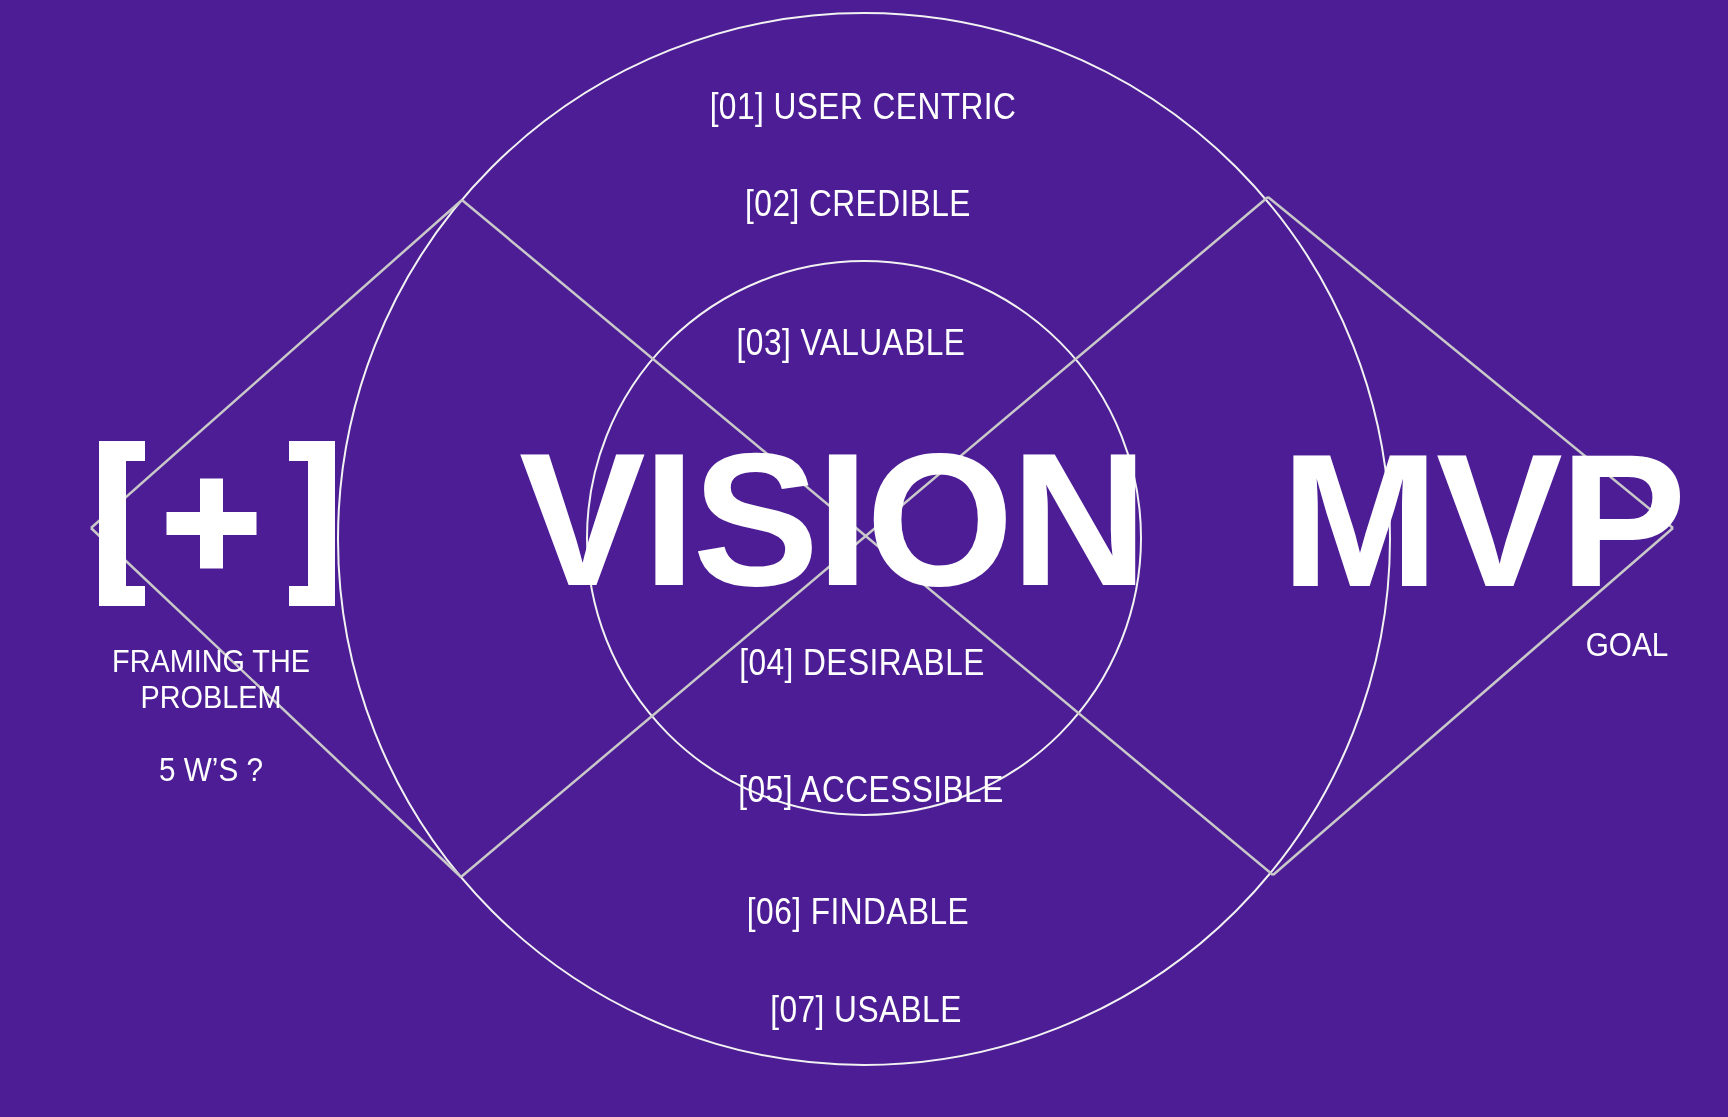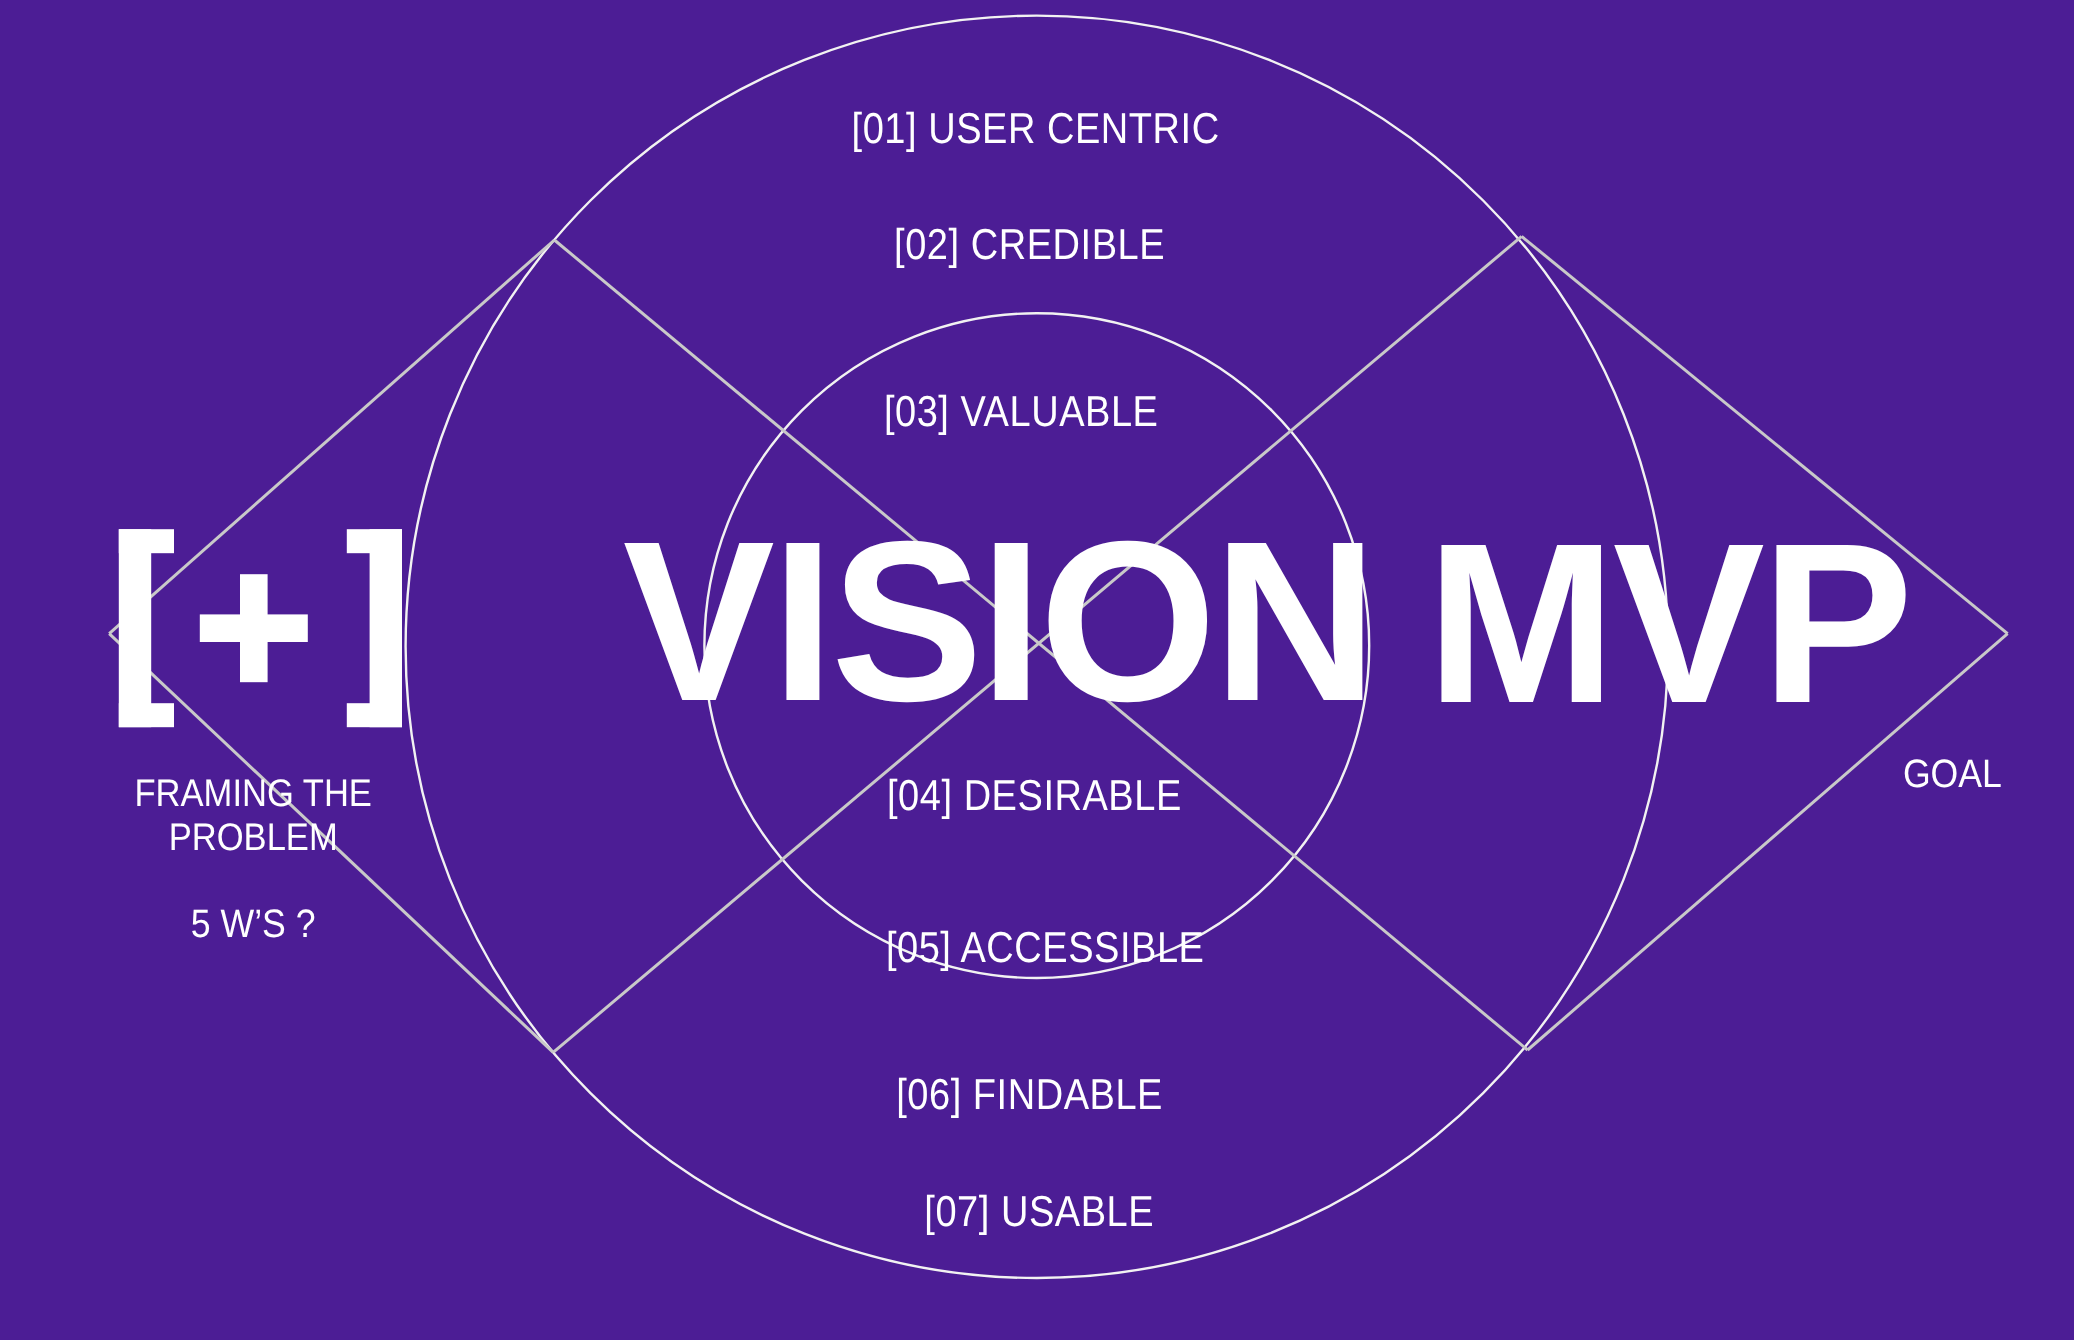--- a/index.html
+++ b/index.html
@@ -102,21 +102,21 @@
 
   <div class="label" style="left:863px; top:107px;">[01] USER CENTRIC</div>
   <div class="label" style="left:858px; top:204px;">[02] CREDIBLE</div>
   <div class="label" style="left:851px; top:343px;">[03] VALUABLE</div>
   <div class="label" style="left:862px; top:663px;">[04] DESIRABLE</div>
   <div class="label" style="left:871px; top:790px;">[05] ACCESSIBLE</div>
   <div class="label" style="left:858px; top:912px;">[06] FINDABLE</div>
   <div class="label" style="left:866px; top:1010px;">[07] USABLE</div>
 
   <div class="big-title" style="left:832px; top:523px;">VISION</div>
-  <div class="big-title" style="left:1390px; top:524px;">MVP</div>
+  <div class="big-title" style="left:1482px; top:524px;">MVP</div>
 
   <div class="framing-heading">
     <div>FRAMING THE</div>
     <div>PROBLEM</div>
   </div>
   <div class="side-label" style="left:211px; top:770px;">5 W’S ?</div>
 
   <div class="side-label" style="left:1627px; top:645px;">GOAL</div>
 
 </div>

